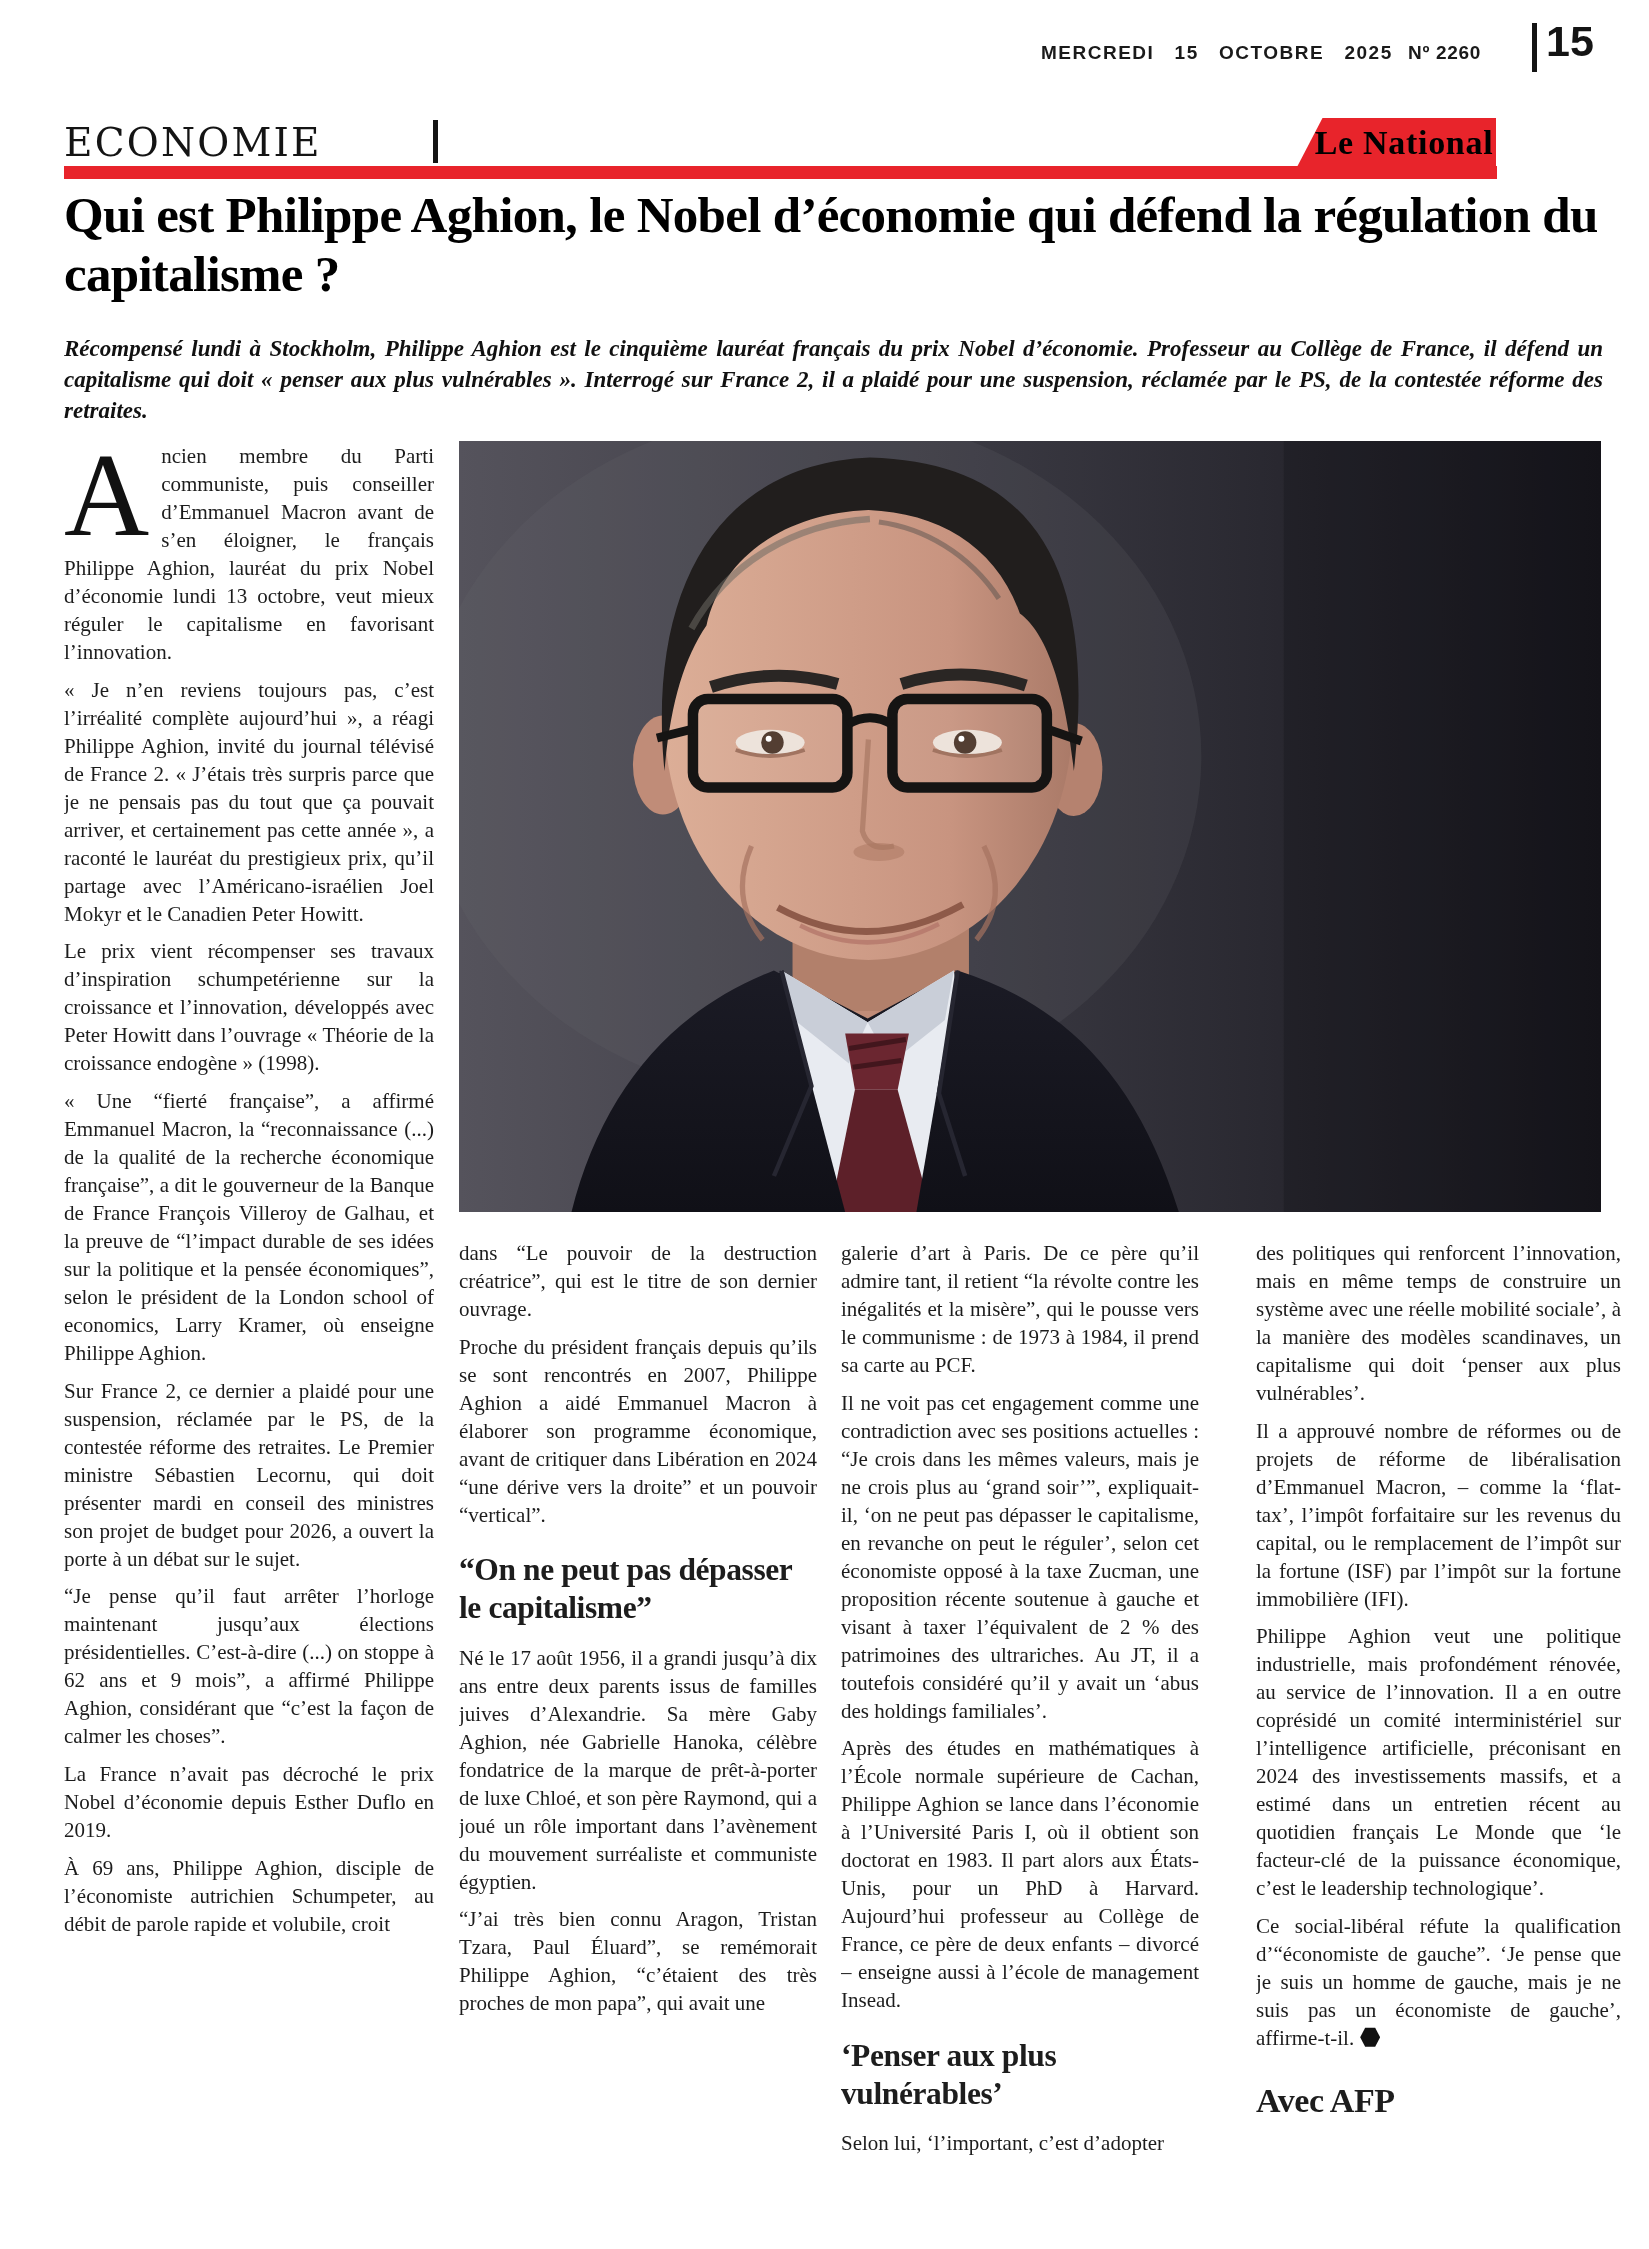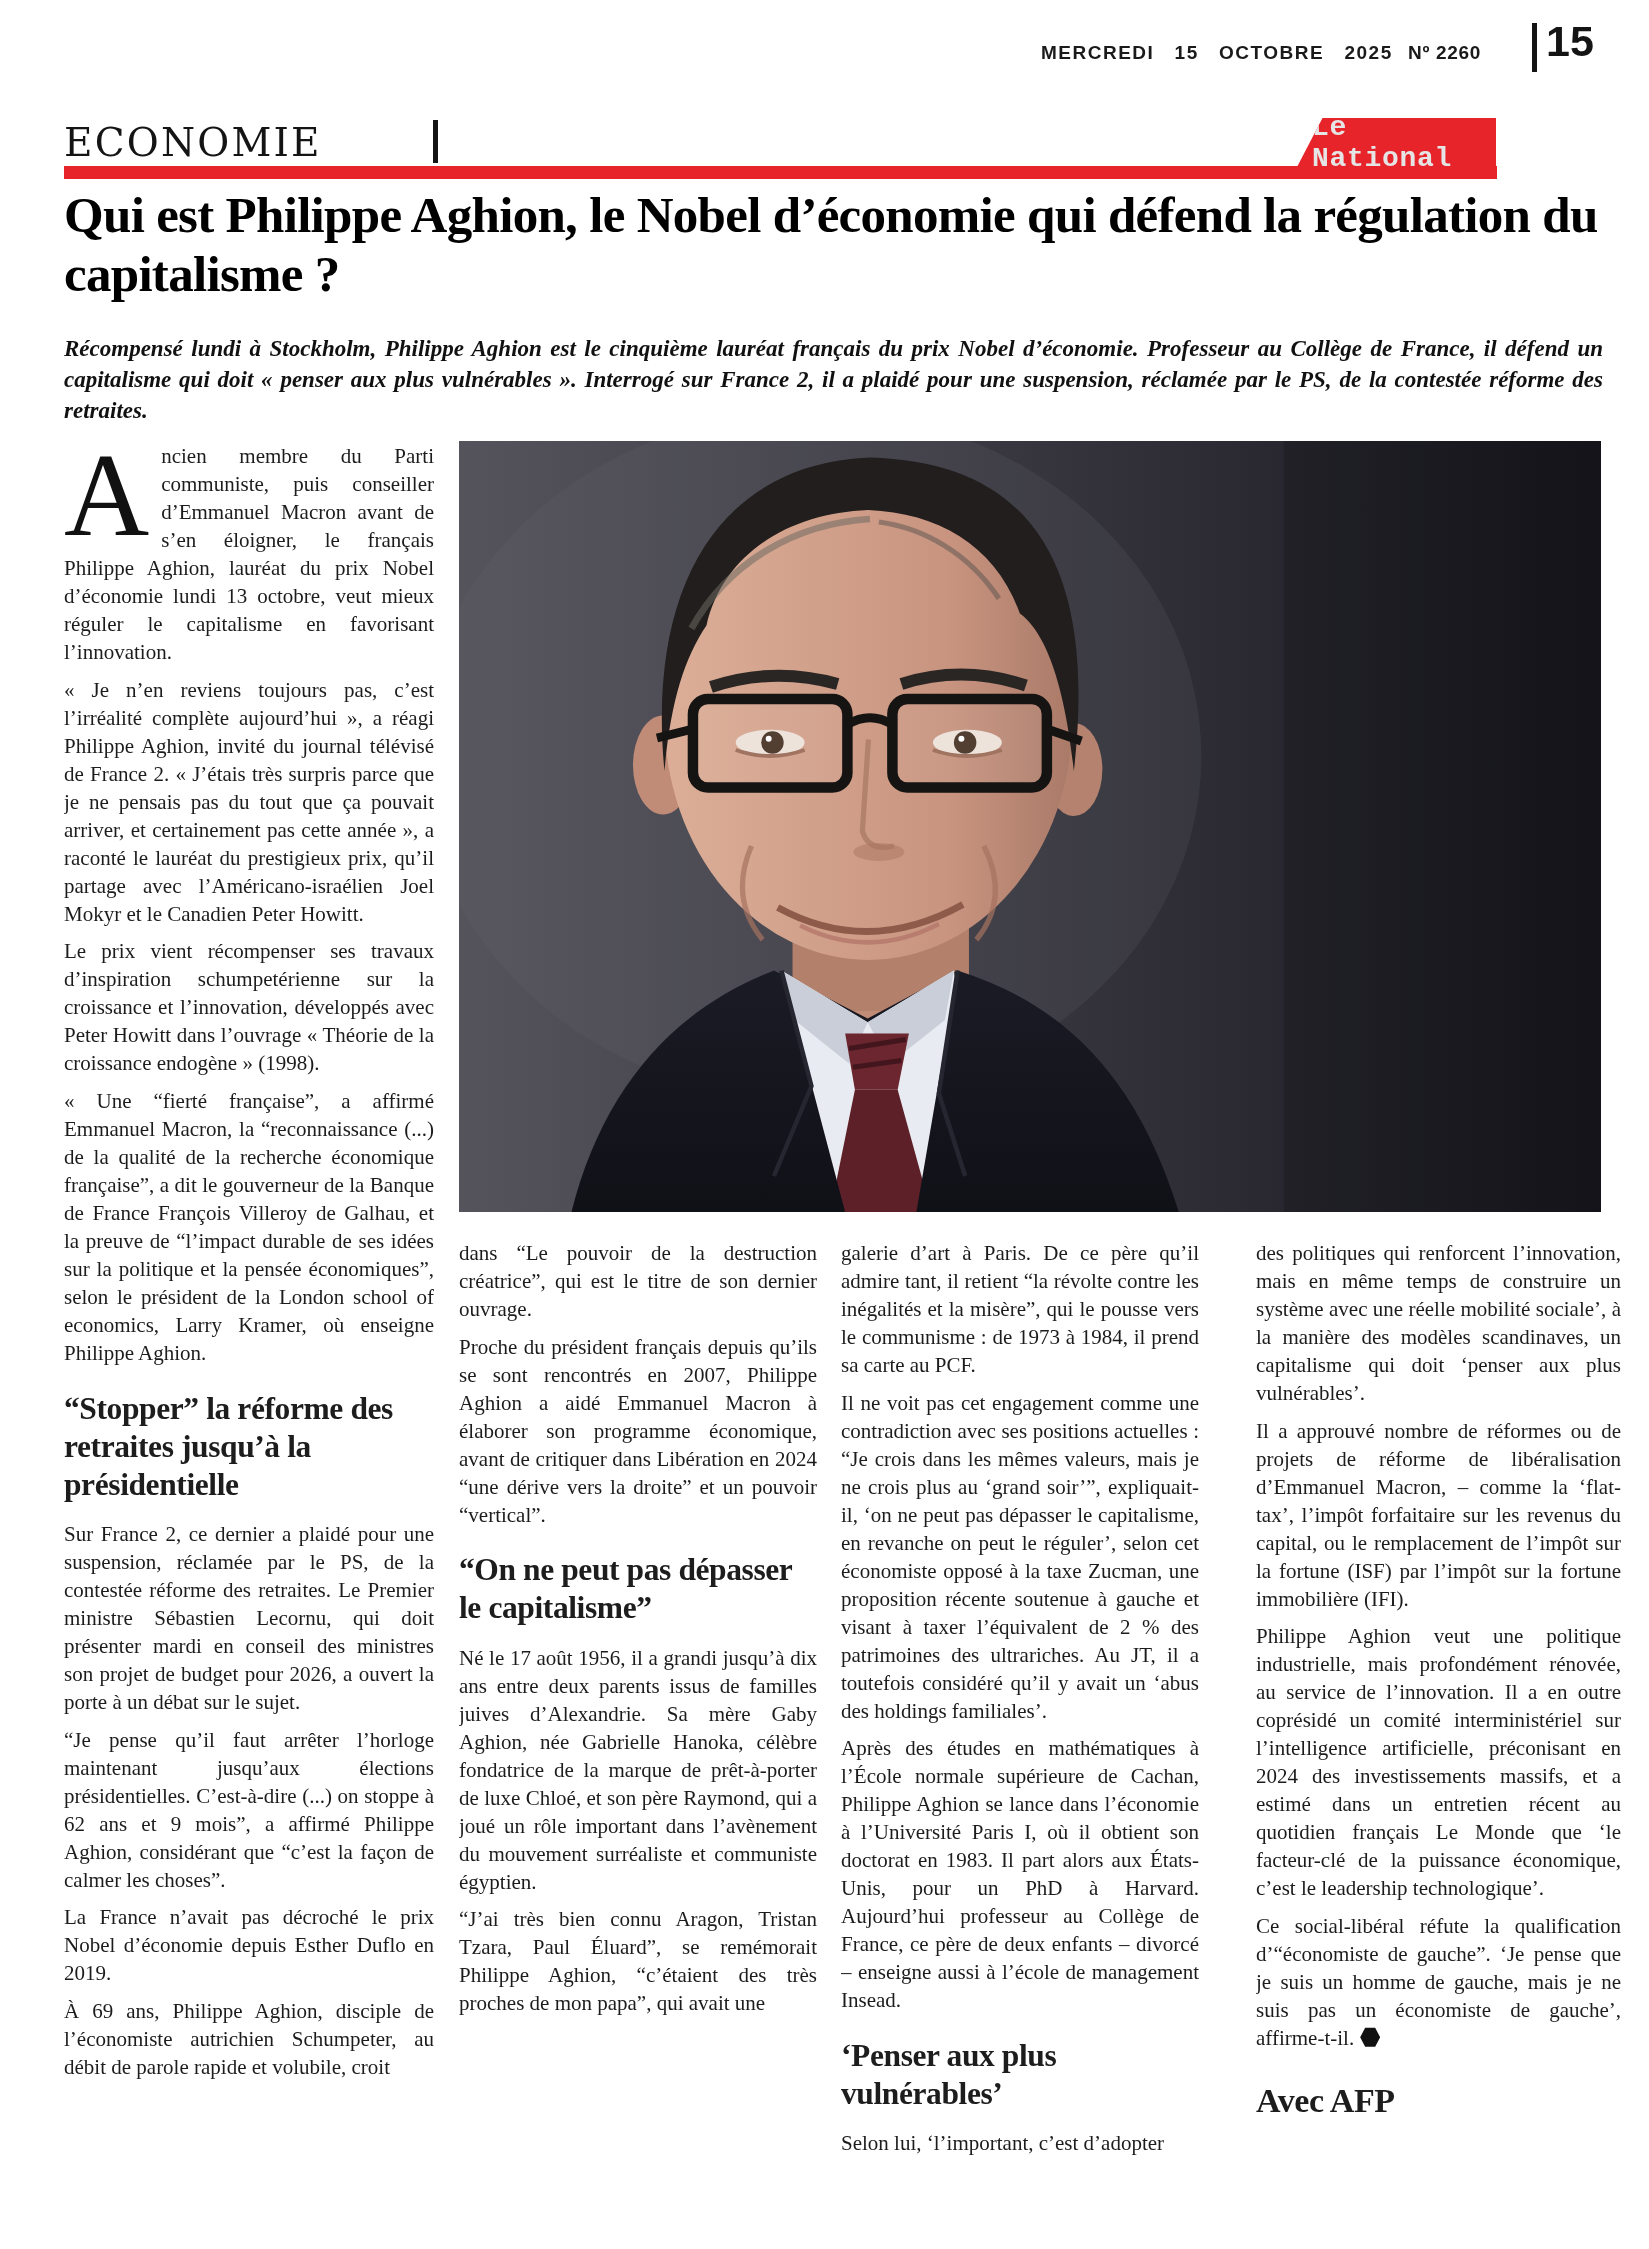--- a/index.html
+++ b/index.html
@@ -13,21 +13,21 @@
             font-weight:bold;font-size:19px;letter-spacing:0.7px;color:#1a1a1a;}
   .page-no-bar{position:absolute;left:1532px;top:22.5px;width:5.2px;height:49px;background:#141414;}
   .page-no{position:absolute;left:1546px;top:16.5px;font-family:"Liberation Sans",sans-serif;
            font-weight:bold;font-size:43px;color:#141414;}
   .section-title{position:absolute;left:64px;top:120px;font-family:"DejaVu Serif",serif;
                  font-weight:normal;font-size:39px;letter-spacing:2.2px;color:#141414;}
   .section-divider{position:absolute;left:433px;top:120px;width:4.5px;height:43px;background:#141414;}
   .brand-badge{position:absolute;left:1297px;top:118px;width:199px;height:49px;background:#e8242b;
                clip-path:polygon(25.5px 0,100% 0,100% 100%,0 100%);display:flex;align-items:center;
                justify-content:center;}
-  .brand-badge span{font-family:Liberation Mono, monospace;font-weight:bold;font-size:28px;color:#e5e5e5;
+  .brand-badge span{font-family:Liberation Serif, serif;font-weight:bold;font-size:34px;color:#000000;
                     padding-left:15px;letter-spacing:0.7px;}
   .red-rule{position:absolute;left:64px;top:166px;width:1433px;height:12.7px;background:#e8242b;}
 
   
   .headline{position:absolute;left:64px;top:186px;width:1546px;margin:0;
             font-family:Liberation Serif, serif;font-weight:bold;font-size:51px;line-height:59px;
             color:#000;letter-spacing:-0.7px;}
   .lede{position:absolute;left:64px;top:333px;width:1539px;margin:0;
         font-family:"Liberation Serif",serif;font-weight:bold;font-style:italic;
         font-size:23px;line-height:31px;text-align:justify;color:#111;}
@@ -157,21 +157,20 @@
       </g>
       <rect x="1100" y="0" width="423" height="1028" fill="#0c0b10" opacity="0.25"></rect>
     </svg>
   </figure>
 
   <div class="col col1">
     <p><span class="dropcap">A</span><span>ncien membre du Parti communiste, puis conseiller d’Emmanuel Macron avant de s’en éloigner, le français Philippe Aghion, lauréat du prix Nobel d’économie lundi 13 octobre, veut mieux réguler le capitalisme en favorisant l’innovation.</span></p>
     <p>« Je n’en reviens toujours pas, c’est l’irréalité complète aujourd’hui », a réagi Philippe Aghion, invité du journal télévisé de France 2. « J’étais très surpris parce que je ne pensais pas du tout que ça pouvait arriver, et certainement pas cette année », a raconté le lauréat du prestigieux prix, qu’il partage avec l’Américano-israélien Joel Mokyr et le Canadien Peter Howitt.</p>
     <p>Le prix vient récompenser ses travaux d’inspiration schumpetérienne sur la croissance et l’innovation, développés avec Peter Howitt dans l’ouvrage « Théorie de la croissance endogène » (1998).</p>
     <p>« Une “fierté française”, a affirmé Emmanuel Macron, la “reconnaissance (...) de la qualité de la recherche économique française”, a dit le gouverneur de la Banque de France François Villeroy de Galhau, et la preuve de “l’impact durable de ses idées sur la politique et la pensée économiques”, selon le président de la London school of economics, Larry Kramer, où enseigne Philippe Aghion.</p>
-    <h3>“Stopper” la réforme des retraites jusqu’à la présidentielle</h3>
     <p>Sur France 2, ce dernier a plaidé pour une suspension, réclamée par le PS, de la contestée réforme des retraites. Le Premier ministre Sébastien Lecornu, qui doit présenter mardi en conseil des ministres son projet de budget pour 2026, a ouvert la porte à un débat sur le sujet.</p>
     <p>“Je pense qu’il faut arrêter l’horloge maintenant jusqu’aux élections présidentielles. C’est-à-dire (...) on stoppe à 62 ans et 9 mois”, a affirmé Philippe Aghion, considérant que “c’est la façon de calmer les choses”.</p>
     <p>La France n’avait pas décroché le prix Nobel d’économie depuis Esther Duflo en 2019.</p>
     <p>À 69 ans, Philippe Aghion, disciple de l’économiste autrichien Schumpeter, au débit de parole rapide et volubile, croit</p>
   </div>
 
   <div class="col col2">
     <p>dans “Le pouvoir de la destruction créatrice”, qui est le titre de son dernier ouvrage.</p>
     <p>Proche du président français depuis qu’ils se sont rencontrés en 2007, Philippe Aghion a aidé Emmanuel Macron à élaborer son programme économique, avant de critiquer dans Libération en 2024 “une dérive vers la droite” et un pouvoir “vertical”.</p>
     <h3>“On ne peut pas dépasser le capitalisme”</h3>

